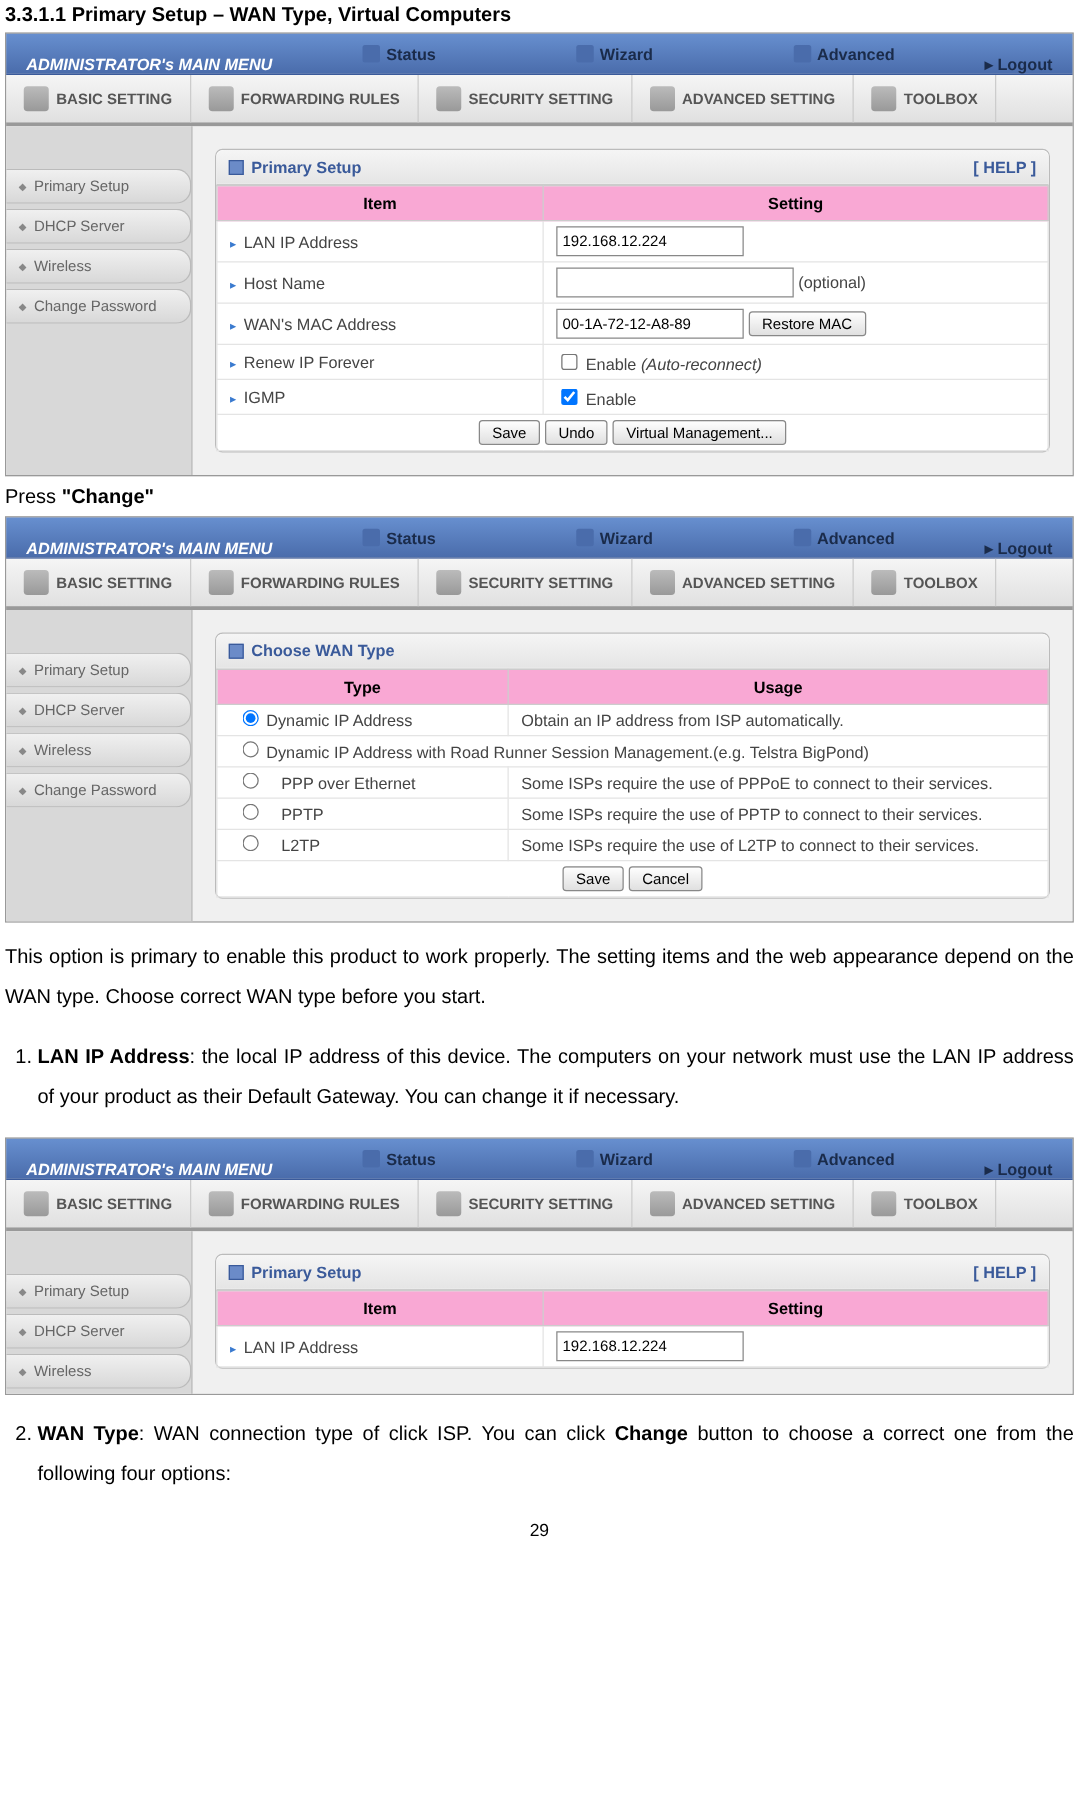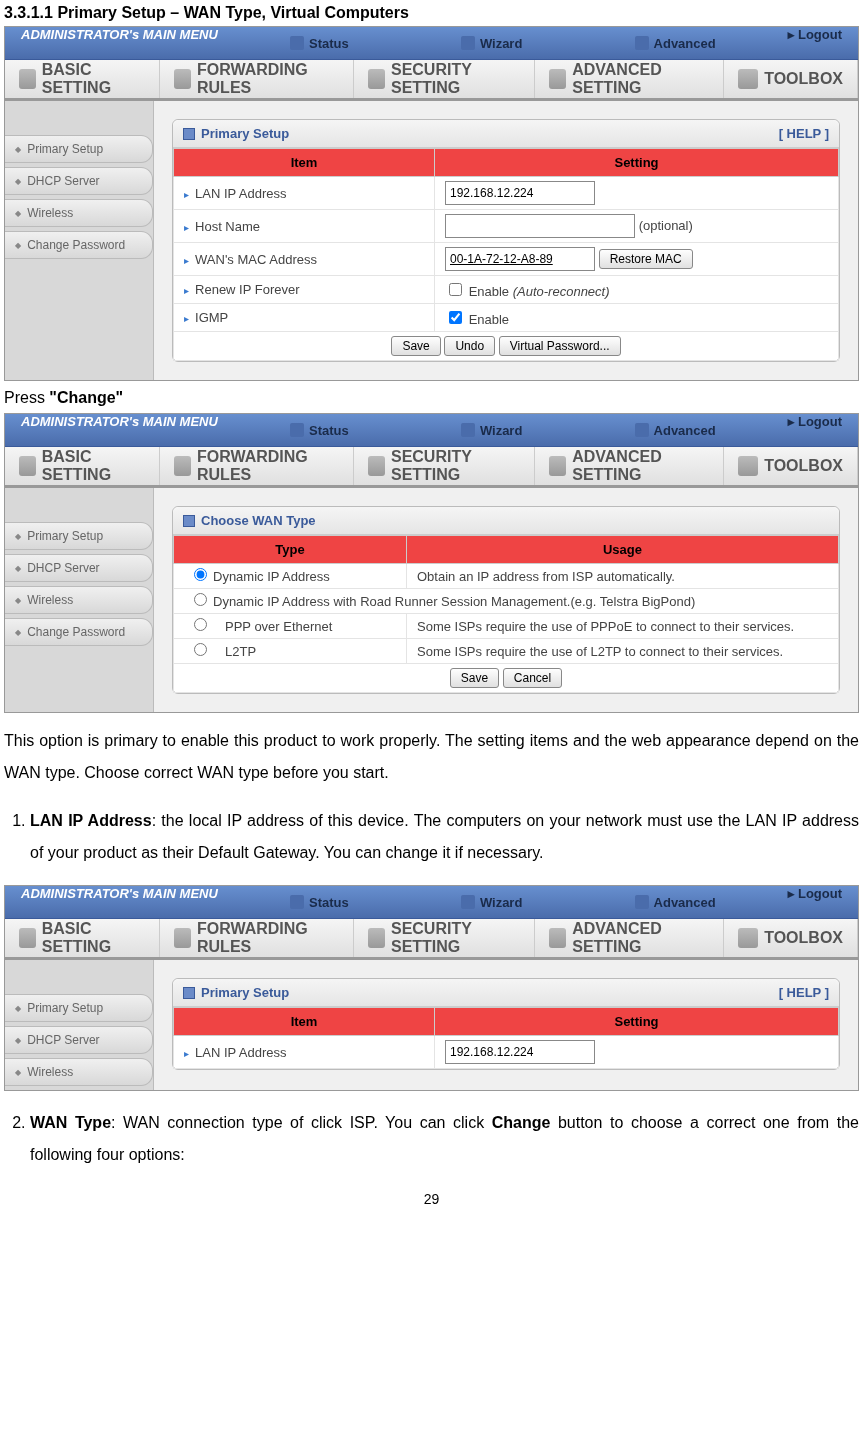--- a/index.html
+++ b/index.html
@@ -17,21 +17,21 @@
     margin: 0 0 4px 0;
   }
   .router-frame {
     border: 1px solid #999;
     background: #d6d6d6;
     margin-bottom: 8px;
   }
   .topbar {
     background: linear-gradient(#678fcf, #4a6cab);
     display: flex;
-    align-items: flex-start;
+    align-items: flex-end;
     height: 32px;
     color: #fff;
     font-size: 13px;
     border-bottom: 1px solid #3a5a9a;
   }
   .topbar .title {
     padding: 0 16px;
     font-weight: bold;
     font-style: italic;
   }
@@ -54,21 +54,21 @@
     padding: 0 16px;
     color: #1a2b4a;
     font-weight: bold;
   }
   .tabbar {
     background: linear-gradient(#f5f5f5, #e0e0e0);
     display: flex;
     height: 38px;
     border-bottom: 3px solid #999;
     align-items: flex-start;
-    font-size: 16px;
+    font-size: 12px;
     font-weight: bold;
     color: #555;
   }
   .tabbar .tab {
     padding: 0 14px;
     height: 100%;
     display: flex;
     align-items: center;
     gap: 6px;
     border-right: 1px solid #ccc;
@@ -137,21 +137,21 @@
     width: 10px;
     height: 10px;
     background: #6b8bc8;
     border: 1px solid #3a5a9a;
   }
   .tbl {
     width: 100%;
     border-collapse: collapse;
   }
   .tbl th {
-    background: #ef4444;
+    background: #f9a8d4;
     padding: 6px;
     font-size: 13px;
     font-weight: bold;
     text-align: center;
     border: 1px solid #ccc;
   }
   .tbl td {
     padding: 4px 10px;
     border: 1px solid #e4e4e4;
     font-size: 13px;
@@ -294,35 +294,35 @@
           <tr>
             <td class="item-cell"><span class="arrow">▸</span><span>LAN IP Address</span></td>
             <td><input class="rinput" style="width: 140px;" value="192.168.12.224"></td>
           </tr>
           <tr>
             <td class="item-cell"><span class="arrow">▸</span><span>Host Name</span></td>
             <td><input class="rinput" style="width: 180px;"> <span>(optional)</span></td>
           </tr>
           <tr>
             <td class="item-cell"><span class="arrow">▸</span><span>WAN's MAC Address</span></td>
-            <td><input class="rinput" style="width: 140px; text-decoration: underline;" value="00-1A-72-12-A8-89"> <button class="rbtn">Restore MAC</button></td>
+            <td><input class="rinput" style="width: 140px;" value="00-1A-72-12-A8-89"> <button class="rbtn">Restore MAC</button></td>
           </tr>
           <tr>
             <td class="item-cell"><span class="arrow">▸</span><span>Renew IP Forever</span></td>
             <td><input type="checkbox" style=""> <span><span>Enable </span><i>(Auto-reconnect)</i></span></td>
           </tr>
           <tr>
             <td class="item-cell"><span class="arrow">▸</span><span>IGMP</span></td>
             <td><input type="checkbox" checked="" style=""> <span>Enable</span></td>
           </tr>
           <tr>
                 <td colspan="2" class="btn-row">
             <button class="rbtn">Save</button>
             <button class="rbtn">Undo</button>
-            <button class="rbtn">Virtual Password...</button>
+            <button class="rbtn">Virtual Management...</button>
           </td>
               </tr>
         </tbody>
           </table>
       </div>
     </div>
   </div>
 </div>
 
 <div class="press-line"><span>Press </span><b>"Change"</b></div>
@@ -400,20 +400,24 @@
           <tr>
             <td><input type="radio" name="wan2" class="wan-radio" checked="" style=""><span>Dynamic IP Address</span></td>
             <td>Obtain an IP address from ISP automatically.</td>
           </tr>
           <tr>
             <td colspan="2"><input type="radio" name="wan2" class="wan-radio" style=""><span>Dynamic IP Address with Road Runner Session Management.(e.g. Telstra BigPond)</span></td>
           </tr>
           <tr>
             <td><input type="radio" name="wan2" class="wan-radio" style=""><span style="padding-left:12px">PPP over Ethernet</span></td>
             <td>Some ISPs require the use of PPPoE to connect to their services.</td>
+          </tr>
+          <tr>
+            <td><input type="radio" name="wan2" class="wan-radio" style=""><span style="padding-left:12px">PPTP</span></td>
+            <td>Some ISPs require the use of PPTP to connect to their services.</td>
           </tr>
           <tr>
             <td><input type="radio" name="wan2" class="wan-radio" style=""><span style="padding-left:12px">L2TP</span></td>
             <td>Some ISPs require the use of L2TP to connect to their services.</td>
           </tr>
           <tr>
                 <td colspan="2" class="btn-row">
             <button class="rbtn">Save</button>
             <button class="rbtn">Cancel</button>
           </td>

